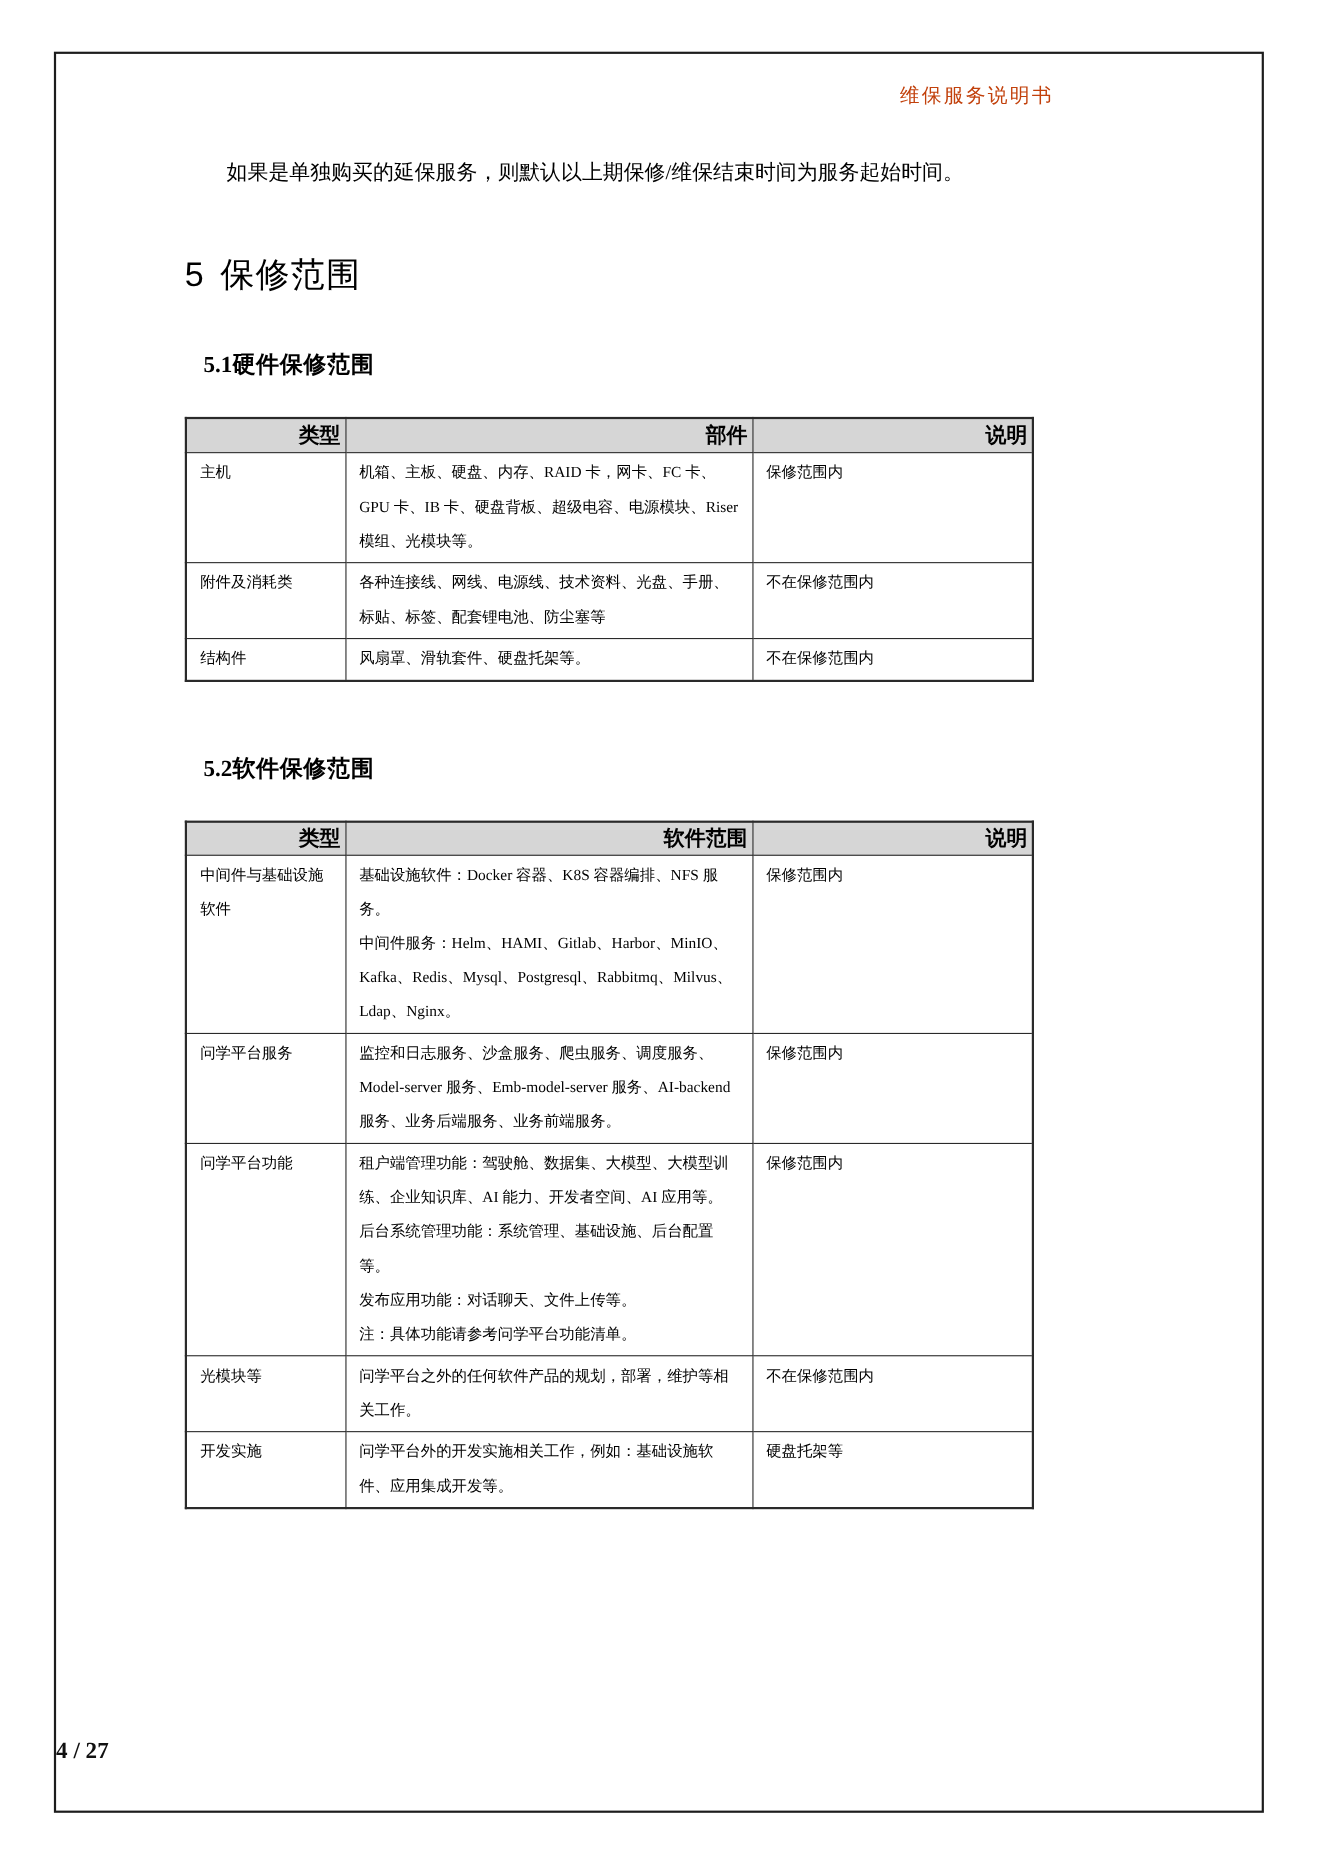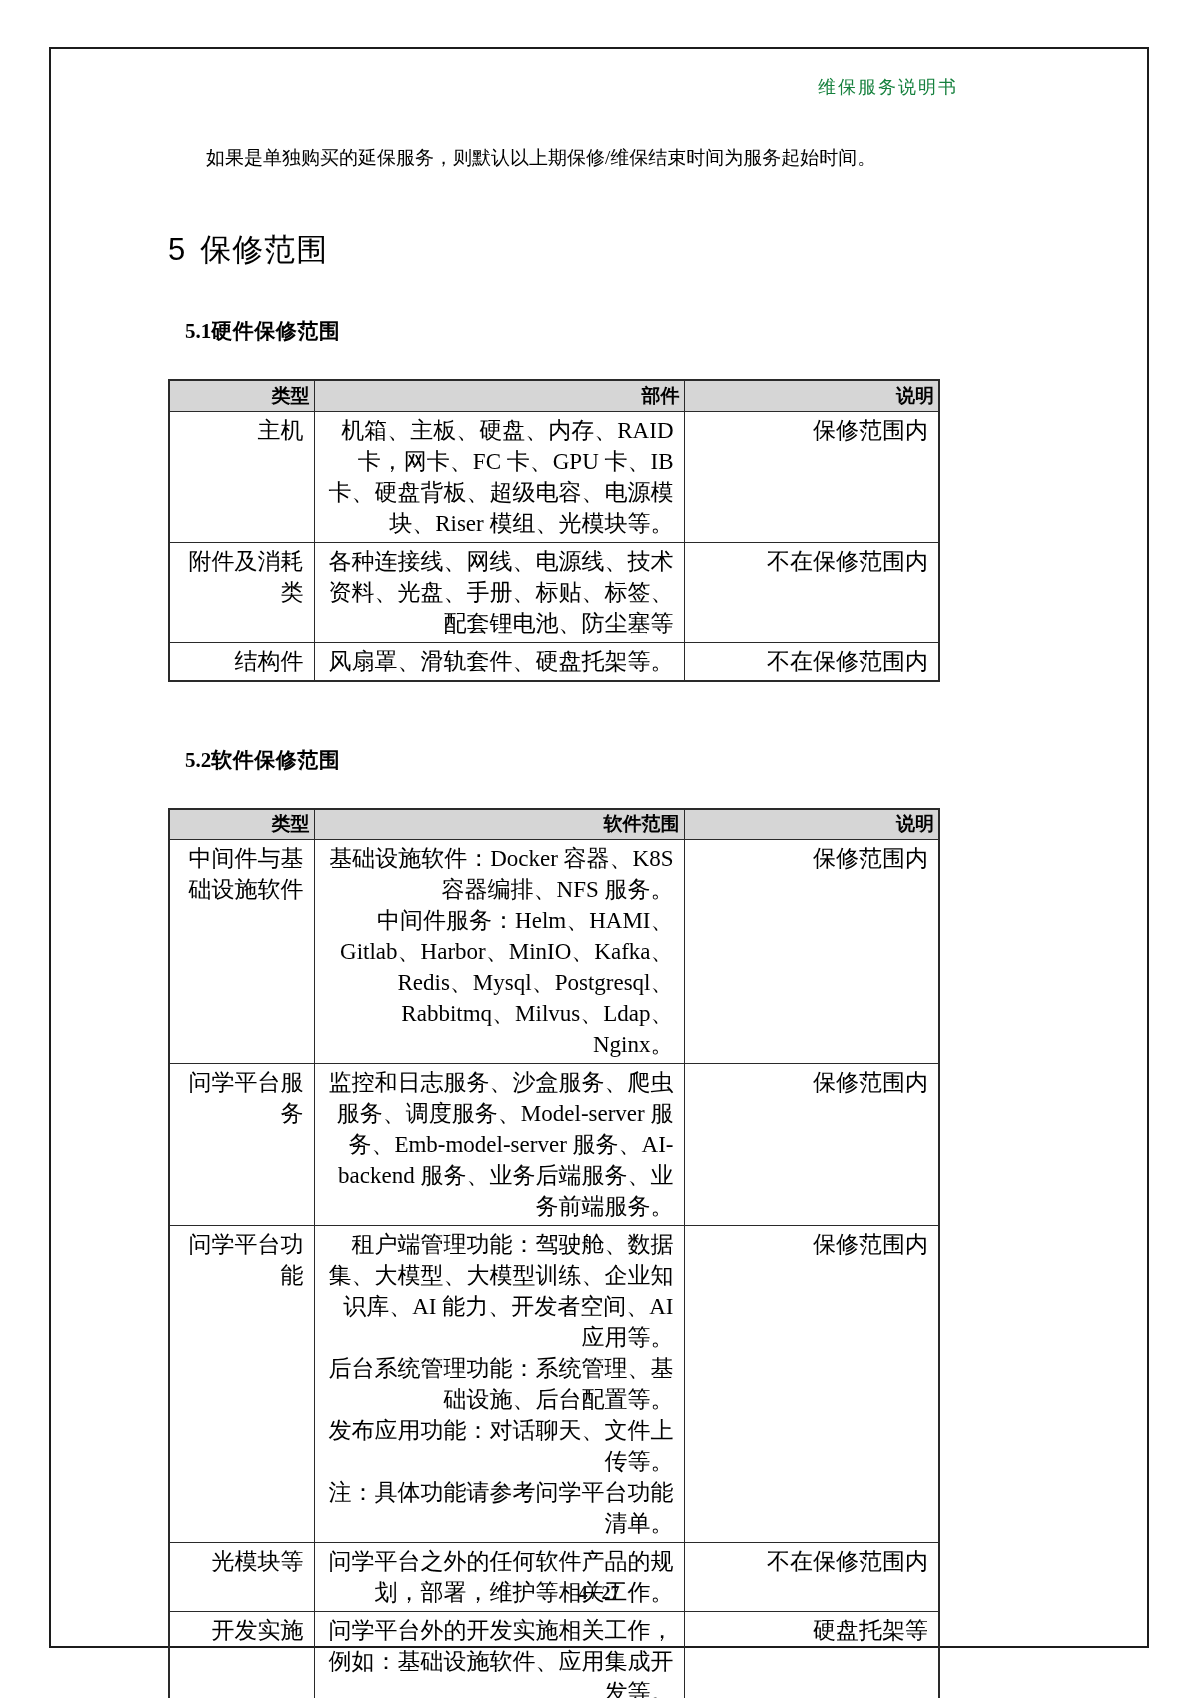--- a/index.html
+++ b/index.html
@@ -24,21 +24,21 @@
   .content {
     margin-left: 117px;
     width: 790px;
   }
   .running-header {
     margin-top: 26px;
     width: 790px;
     text-align: right;
     font-size: 18px;
     letter-spacing: 2px;
-    color: #15803d;
+    color: #c2410c;
   }
   .intro {
     margin: 44px 0 0 0;
     width: 740px;
     font-size: 19px;
     line-height: 30px;
     text-indent: 2em;
   }
   .h1 {
     margin: 56px 0 0 0;
@@ -76,37 +76,35 @@
     background: #d6d6d6;
     font-family: "Liberation Sans", "DejaVu Sans", sans-serif;
     font-weight: 700;
     font-size: 19px;
     height: 31px;
     text-align: right;
     padding: 1px 4px;
   }
   table.doc td {
     vertical-align: top;
-    font-size: 23px;
+    font-size: 14px;
     line-height: 31px;
     padding: 3px 10px 3px 12px;
     white-space: pre-line;
     word-break: break-word;
-    text-align: right;
   }
   col.c-type  { width: 145px; }
   col.c-scope { width: 370px; }
   col.c-note  { width: 255px; }
   .page-footer {
     position: absolute;
     left: 0;
     right: 0;
     bottom: 42px;
-    text-align: center;
-    font-size: 18px;
+    font-size: 21px;
     font-weight: 700;
     color: #111;
   }
 </style>
 </head>
 <body>
 
 <div class="page">
   <div class="frame">
     <div class="content">

